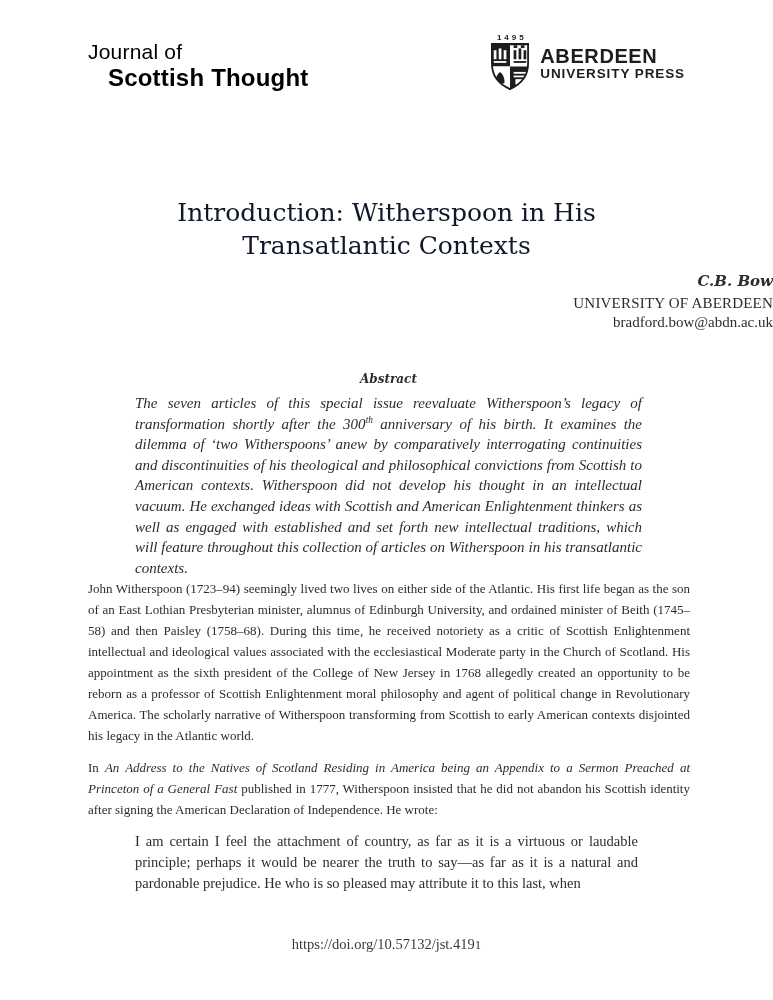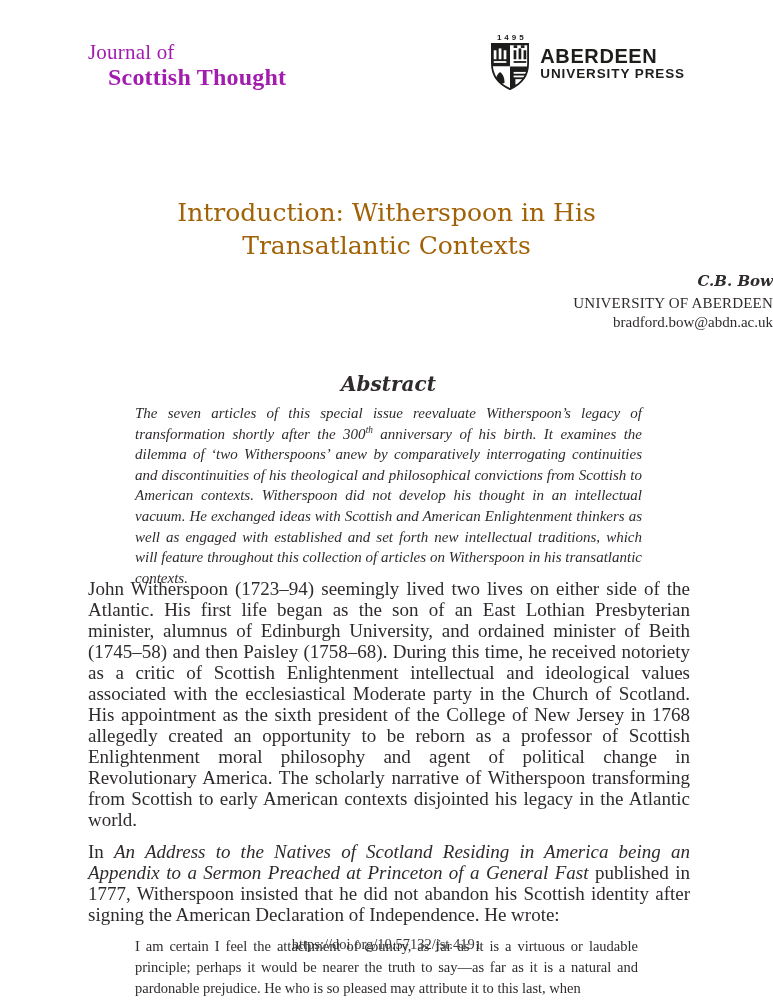--- a/index.html
+++ b/index.html
@@ -9,22 +9,22 @@
     margin:0 auto;
     background:#ffffff;
     font-family:"Liberation Serif", serif;
     color:#2f2b2c;
     overflow:hidden;
   }
 
   
   .journal-logo{
     position:absolute;left:88px;top:40px;
-    font-family:Liberation Serif, serif;
-    color:#a21caf;line-height:1.15;
+    font-family:Liberation Sans, sans-serif;
+    color:#000000;line-height:1.15;
   }
   .journal-logo .l1{font-size:21px;font-weight:400;letter-spacing:0.2px;}
   .journal-logo .l2{font-size:24px;font-weight:700;letter-spacing:0.2px;margin-left:20px;}
 
   .press-logo{
     position:absolute;right:88px;top:33px;
     display:flex;align-items:flex-start;gap:9px;
     font-family:"Liberation Sans", sans-serif;color:#1d1d1b;
   }
   .crest-col{display:flex;flex-direction:column;align-items:center;width:42px;}
@@ -32,50 +32,50 @@
   .press-text{padding-top:13px;line-height:1.05;}
   .press-text .p1{font-size:20px;font-weight:700;letter-spacing:0.6px;}
   .press-text .p2{font-size:13.5px;font-weight:700;letter-spacing:0.9px;margin-top:0;}
 
   
   .article-title{
     position:absolute;left:0;right:0;top:196px;
     text-align:center;
     font-family:"DejaVu Serif", serif;
     font-size:25px;line-height:33px;
-    color:#a16207;font-weight:400;
+    color:#0f172a;font-weight:400;
   }
   .author-block{
     position:absolute;left:0;right:0;top:272px;
     text-align:right;line-height:19.5px;
   }
   .author-name{font-family:"DejaVu Serif", serif;font-size:15px;font-weight:700;font-style:italic;}
   .author-affil{font-size:15px;letter-spacing:0.2px;margin-top:2px;margin-left:32px;}
   .author-email{font-size:15px;}
 
   
   .abstract{position:absolute;left:135px;width:507px;top:372px;}
   .abstract-heading{
     text-align:center;
     font-family:"DejaVu Serif", serif;
-    font-size:20px;font-weight:700;font-style:italic;
+    font-size:12px;font-weight:700;font-style:italic;
     margin-bottom:7px;
   }
   .abstract-body{
     font-style:italic;
     font-size:15px;line-height:20.6px;
     text-align:justify;
   }
   .abstract-body sup,.body-text sup{font-size:0.62em;line-height:0;}
 
   
   .body-text{position:absolute;left:88px;width:602px;top:578px;}
   .body-text p{
     margin:0 0 11px 0;
-    font-size:19px;line-height:21px;
+    font-size:13px;line-height:21px;
     text-align:justify;
   }
   .block-quote{
     margin:10px 0 0 47px;
     width:503px;
     font-size:14.5px;line-height:21px;
     text-align:justify;
   }
 
   

